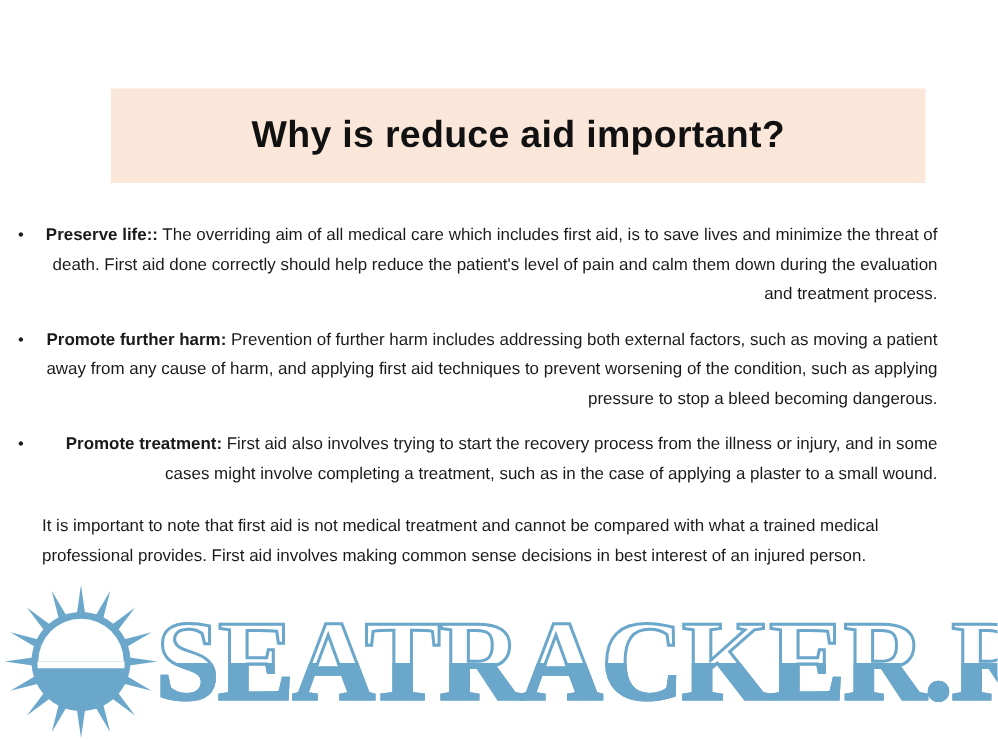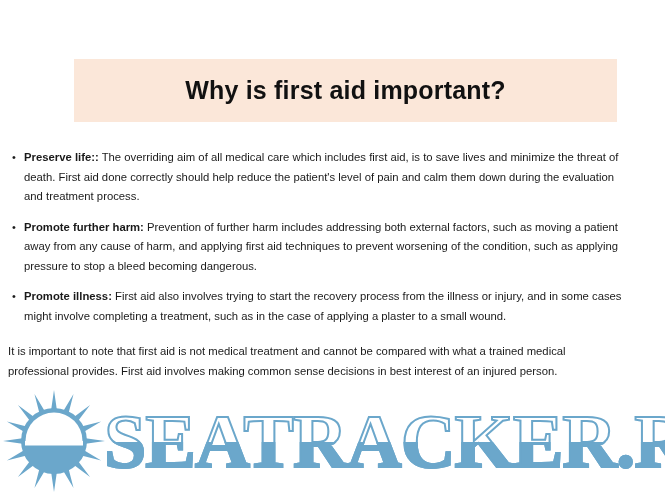--- a/index.html
+++ b/index.html
@@ -57,29 +57,29 @@
     box-sizing: border-box;
     font-size: 11px;
     line-height: 19.5px;
     color: #1a1a1a;
   }
   .bullet-text {
     width: 601px;
     font-size: 11.3px;
     line-height: 19.5px;
     color: #1a1a1a;
-    text-align: left;
+    text-align: right;
   }
   .bullet-lead {
     font-weight: bold;
   }
 
   #closing-paragraph {
     margin-top: 16px;
-    margin-left: 8px;
+    margin-left: 28px;
     width: 600px;
     font-size: 11.3px;
     line-height: 19.5px;
     color: #1a1a1a;
   }
 
   
   #watermark {
     position: absolute;
     left: 0;
@@ -119,38 +119,38 @@
     top: 0;
     color: #6ba7cb;
     -webkit-text-stroke: 2px #6ba7cb;
     clip-path: inset(52% 0 0 0);
   }
 </style>
 </head>
 <body>
 
 <div id="title-banner">
-  <div id="page-title">Why is first aid important?</div>
+  <div id="page-title">Why is reduce aid important?</div>
 </div>
 
 <div id="content">
 
   <div class="bullet-row">
     <div class="bullet-marker">•</div>
     <div class="bullet-text"><span class="bullet-lead">Preserve life::</span><span> The overriding aim of all medical care which includes first aid, is to save lives and minimize the threat of death. First aid done correctly should help reduce the patient's level of pain and calm them down during the evaluation and treatment process.</span></div>
   </div>
 
   <div class="bullet-row">
     <div class="bullet-marker">•</div>
     <div class="bullet-text"><span class="bullet-lead">Promote further harm:</span><span> Prevention of further harm includes addressing both external factors, such as moving a patient away from any cause of harm, and applying first aid techniques to prevent worsening of the condition, such as applying pressure to stop a bleed becoming dangerous.</span></div>
   </div>
 
   <div class="bullet-row">
     <div class="bullet-marker">•</div>
-    <div class="bullet-text"><span class="bullet-lead">Promote illness:</span><span> First aid also involves trying to start the recovery process from the illness or injury, and in some cases might involve completing a treatment, such as in the case of applying a plaster to a small wound.</span></div>
+    <div class="bullet-text"><span class="bullet-lead">Promote treatment:</span><span> First aid also involves trying to start the recovery process from the illness or injury, and in some cases might involve completing a treatment, such as in the case of applying a plaster to a small wound.</span></div>
   </div>
 
   <div id="closing-paragraph">It is important to note that first aid is not medical treatment and cannot be compared with what a trained medical professional provides. First aid involves making common sense decisions in best interest of an injured person.</div>
 
 </div>
 
 <div id="watermark">
 
   <svg id="watermark-sun" viewBox="0 0 104 104" xmlns="http://www.w3.org/2000/svg">
     <g id="sun-rays" fill="#6ba7cb">

